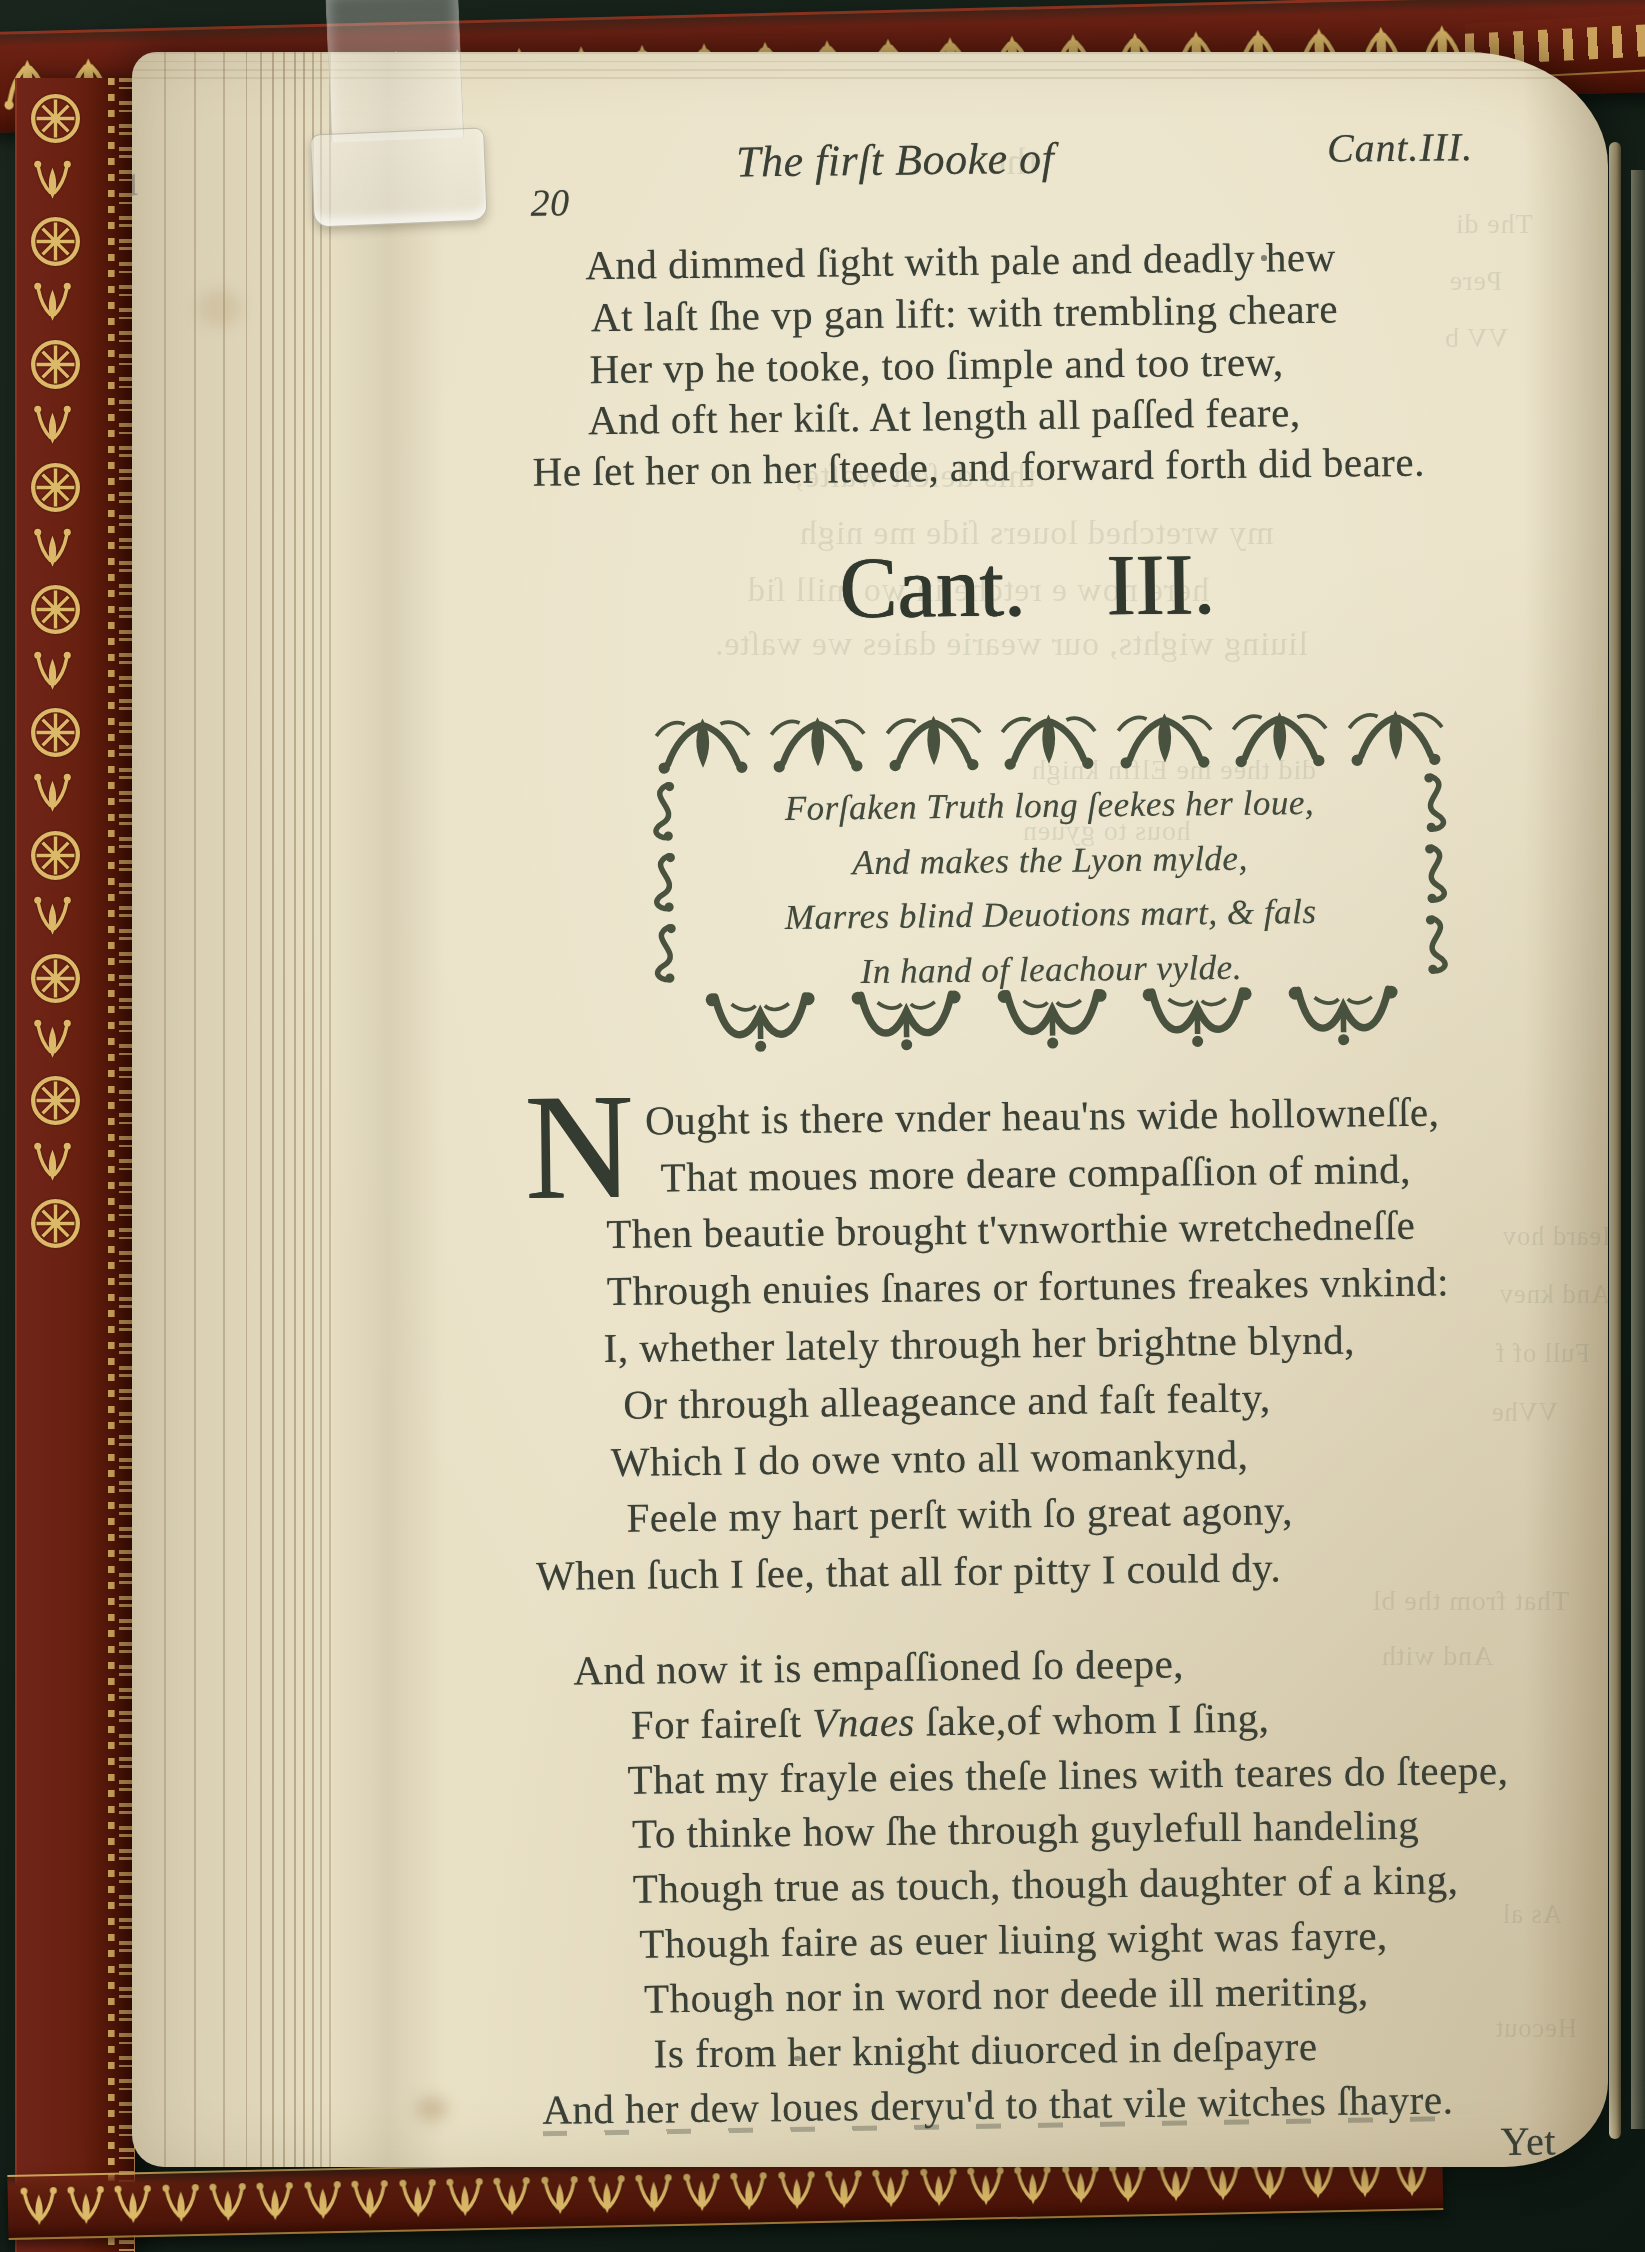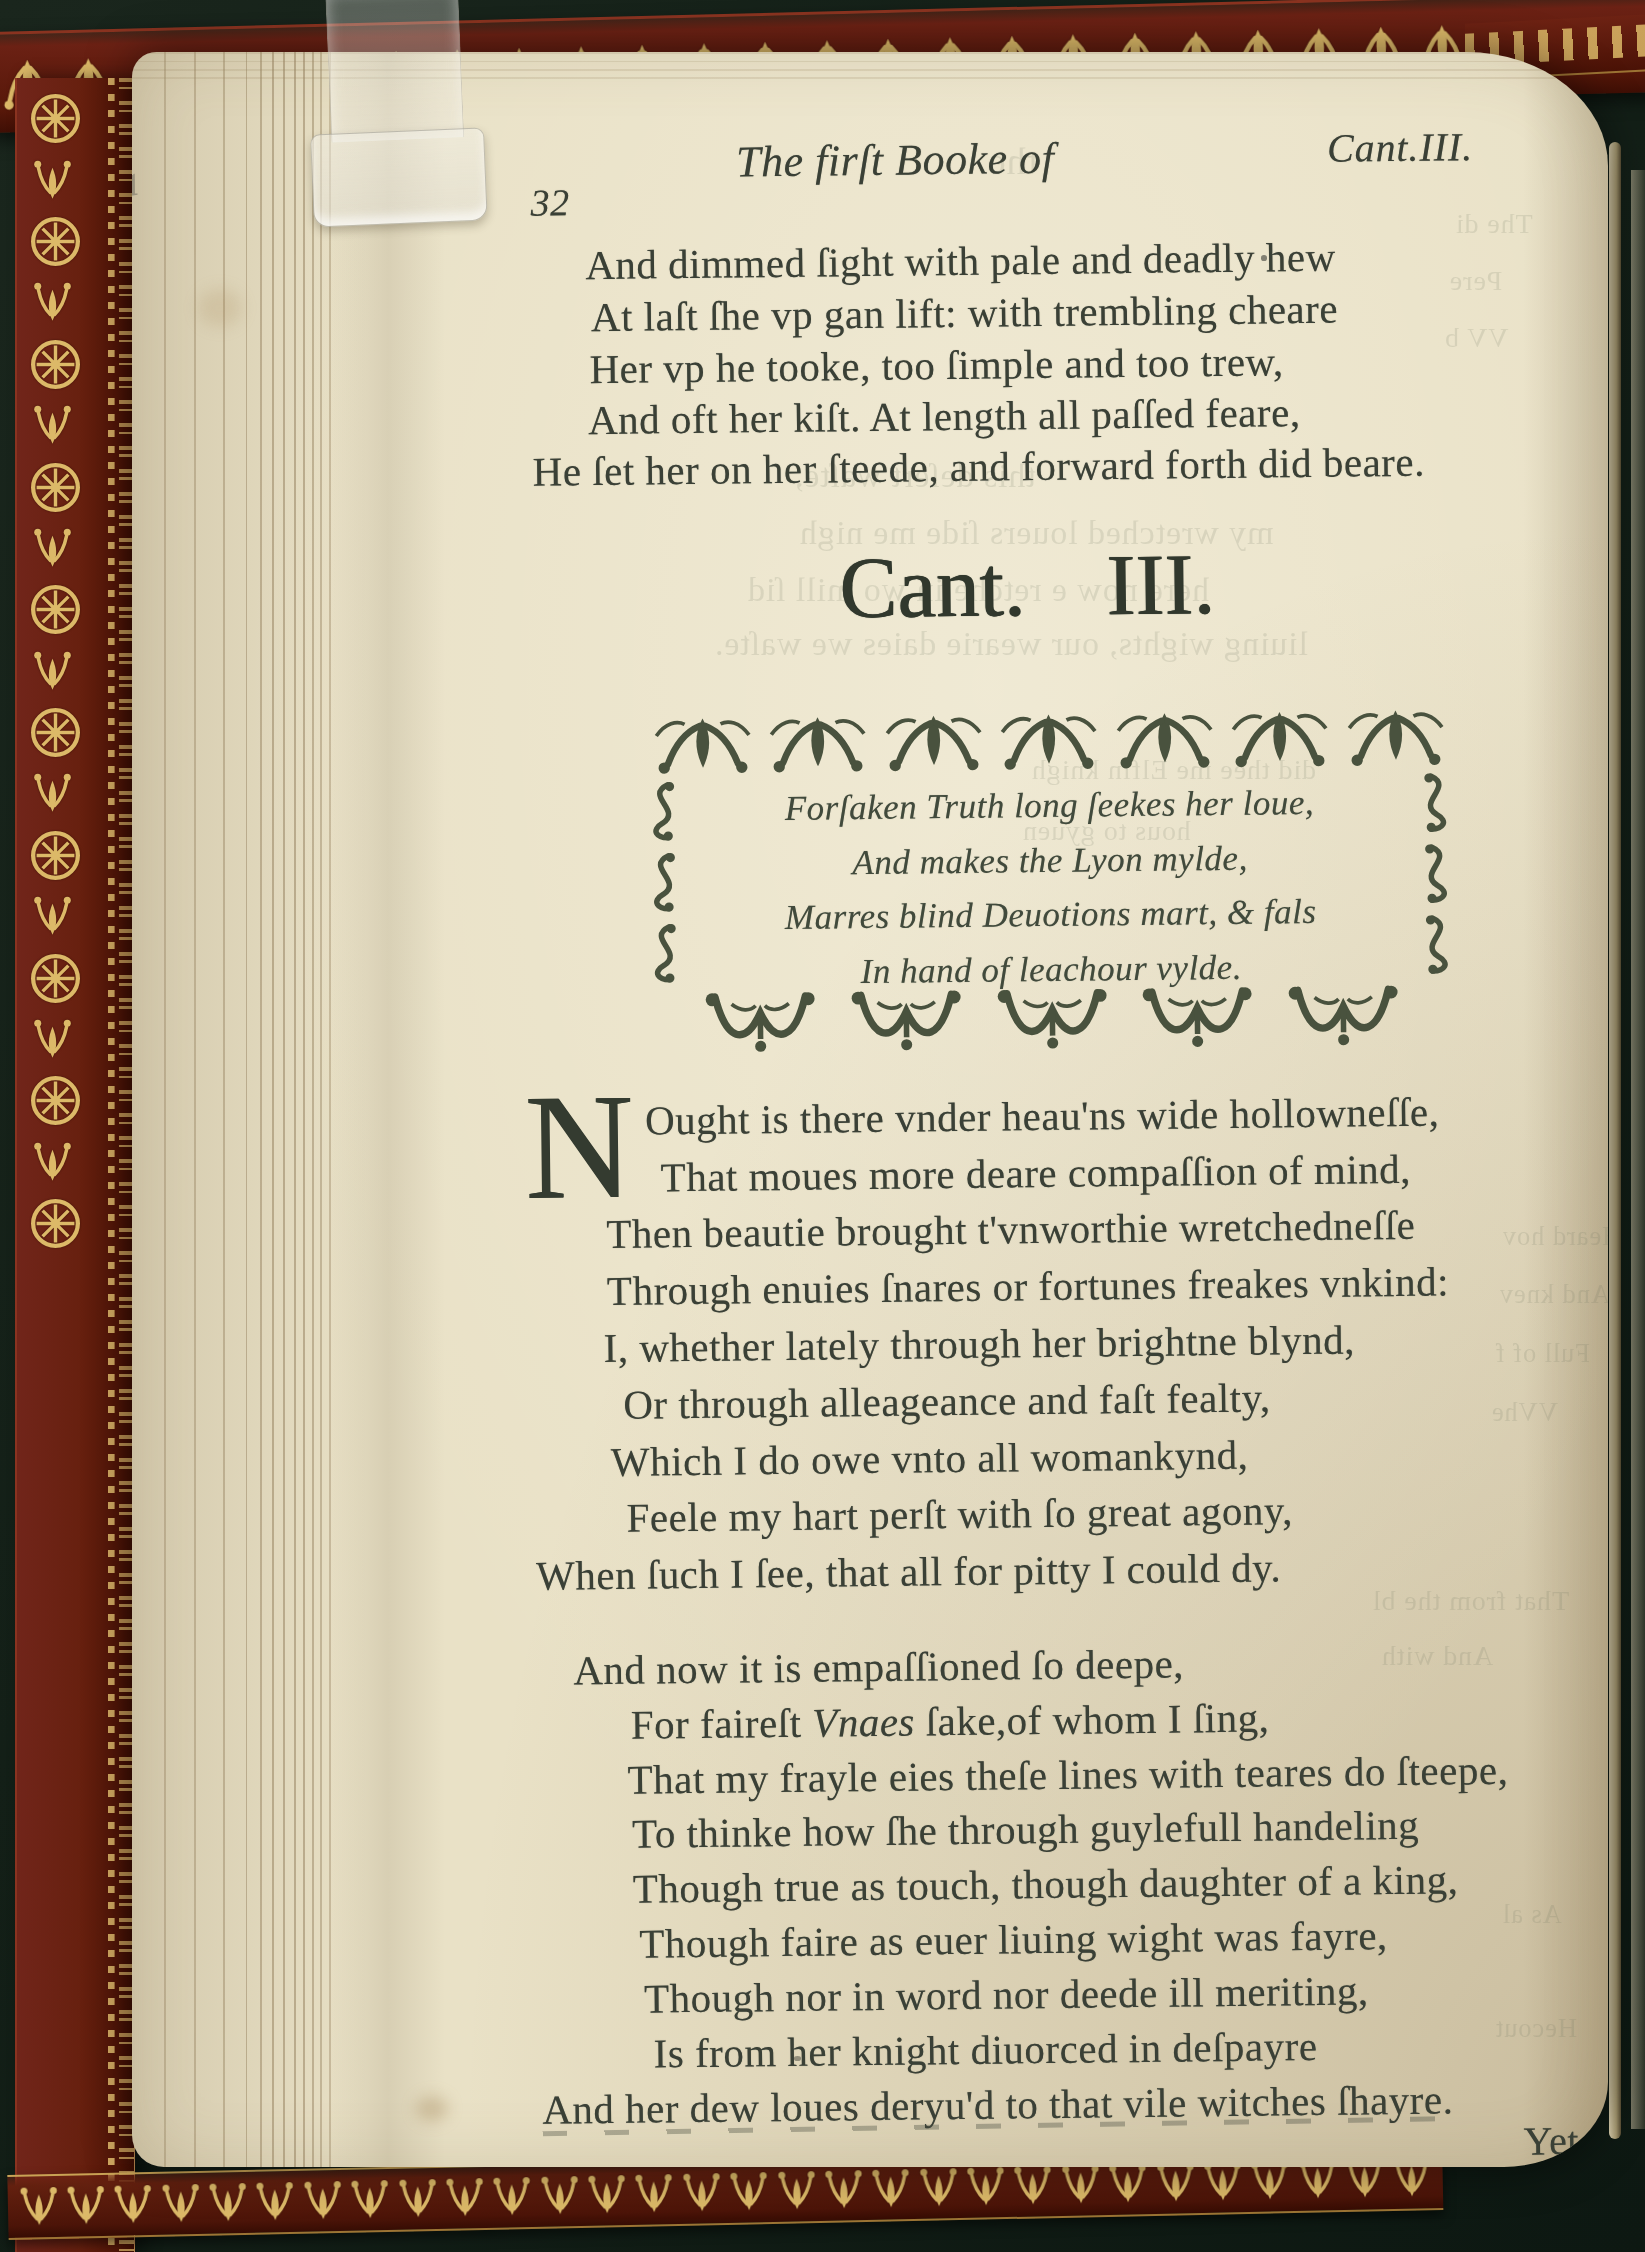--- a/index.html
+++ b/index.html
@@ -84,21 +84,21 @@
     opacity:.6;transform:rotate(-10deg);text-shadow:none;}
   .folio{left:407px;top:125px;font-size:38px;font-style:italic;}
   .rh-c{left:613px;top:83px;font-size:44px;}
   .rh-r{left:1204px;top:78px;font-size:40px;letter-spacing:0.9px;}
   .canto{position:absolute;left:473px;top:485px;width:852px;text-align:center;
     font-size:87px;color:#31382d;white-space:nowrap;
     text-shadow:0.9px 0 0 currentColor,0 0 0.9px rgba(49,56,45,.7);}
   .canto .gap{display:inline-block;width:81px;}
   .dropcap{position:absolute;left:390px;top:1033px;font-size:151px;line-height:.78;
     color:#343b30;text-shadow:0.9px 0 0 currentColor;}
-  .catchword{font-size:40px;margin-left:23px;}
+  .catchword{font-size:40px;}
   .dashes{position:absolute;left:397px;top:2073px;width:927px;height:4.7px;opacity:.45;
     transform:rotate(-.3deg);
     background:repeating-linear-gradient(90deg,rgba(70,75,62,.8) 0 24.6px,transparent 24.6px 62px);}
 
   
   .orn-box{position:absolute;left:516px;top:657px;width:806px;height:343px;color:#49523e;}
   .obx-top{position:absolute;left:0;top:0;width:100%;display:flex;justify-content:center;gap:9.5px;}
   .obx-bottom{position:absolute;left:0;bottom:-5.7px;width:100%;display:flex;justify-content:center;gap:24.6px;}
   .obx-left,.obx-right{position:absolute;top:68px;height:206px;display:flex;flex-direction:column;
     justify-content:space-between;}
@@ -684,21 +684,21 @@
         <div class="bl" style="left: 1363px; top: 1286px; font-size: 26.5px;">Full of f</div>
         <div class="bl" style="left: 1359px; top: 1345px; font-size: 26.5px;">VVhe</div>
         <div class="bl" style="left: 1240px; top: 1533px; font-size: 28px;">That from the bl</div>
         <div class="bl" style="left: 1249px; top: 1588px; font-size: 28px;">And with</div>
         <div class="bl" style="left: 1370px; top: 1847px; font-size: 26.5px;">As al</div>
         <div class="bl" style="left: 1363px; top: 1961px; font-size: 26.5px;">Hecout</div>
       </div>
 
     <div class="content">
       <div class="hand">a</div>
-      <div class="tl folio">32</div>
+      <div class="tl folio">20</div>
       <div class="tl ital rh-c">The firſt Booke of</div>
       <div class="tl ital rh-r">Cant.III.</div>
 
       <div id="versePrev">
           <div class="tl" style="left: 461px; top: 186px; font-size: 41px;">And dimmed ſight with pale and deadly hew</div>
           <div class="tl" style="left: 466px; top: 238px; font-size: 41px;">At laſt ſhe vp gan lift: with trembling cheare</div>
           <div class="tl" style="left: 464px; top: 290px; font-size: 41px;">Her vp he tooke, too ſimple and too trew,</div>
           <div class="tl" style="left: 462px; top: 341px; font-size: 41px;">And oft her kiſt. At length all paſſed feare,</div>
           <div class="tl" style="left: 406px; top: 392px; font-size: 41px;">He ſet her on her ſteede, and forward forth did beare.</div>
         </div>

